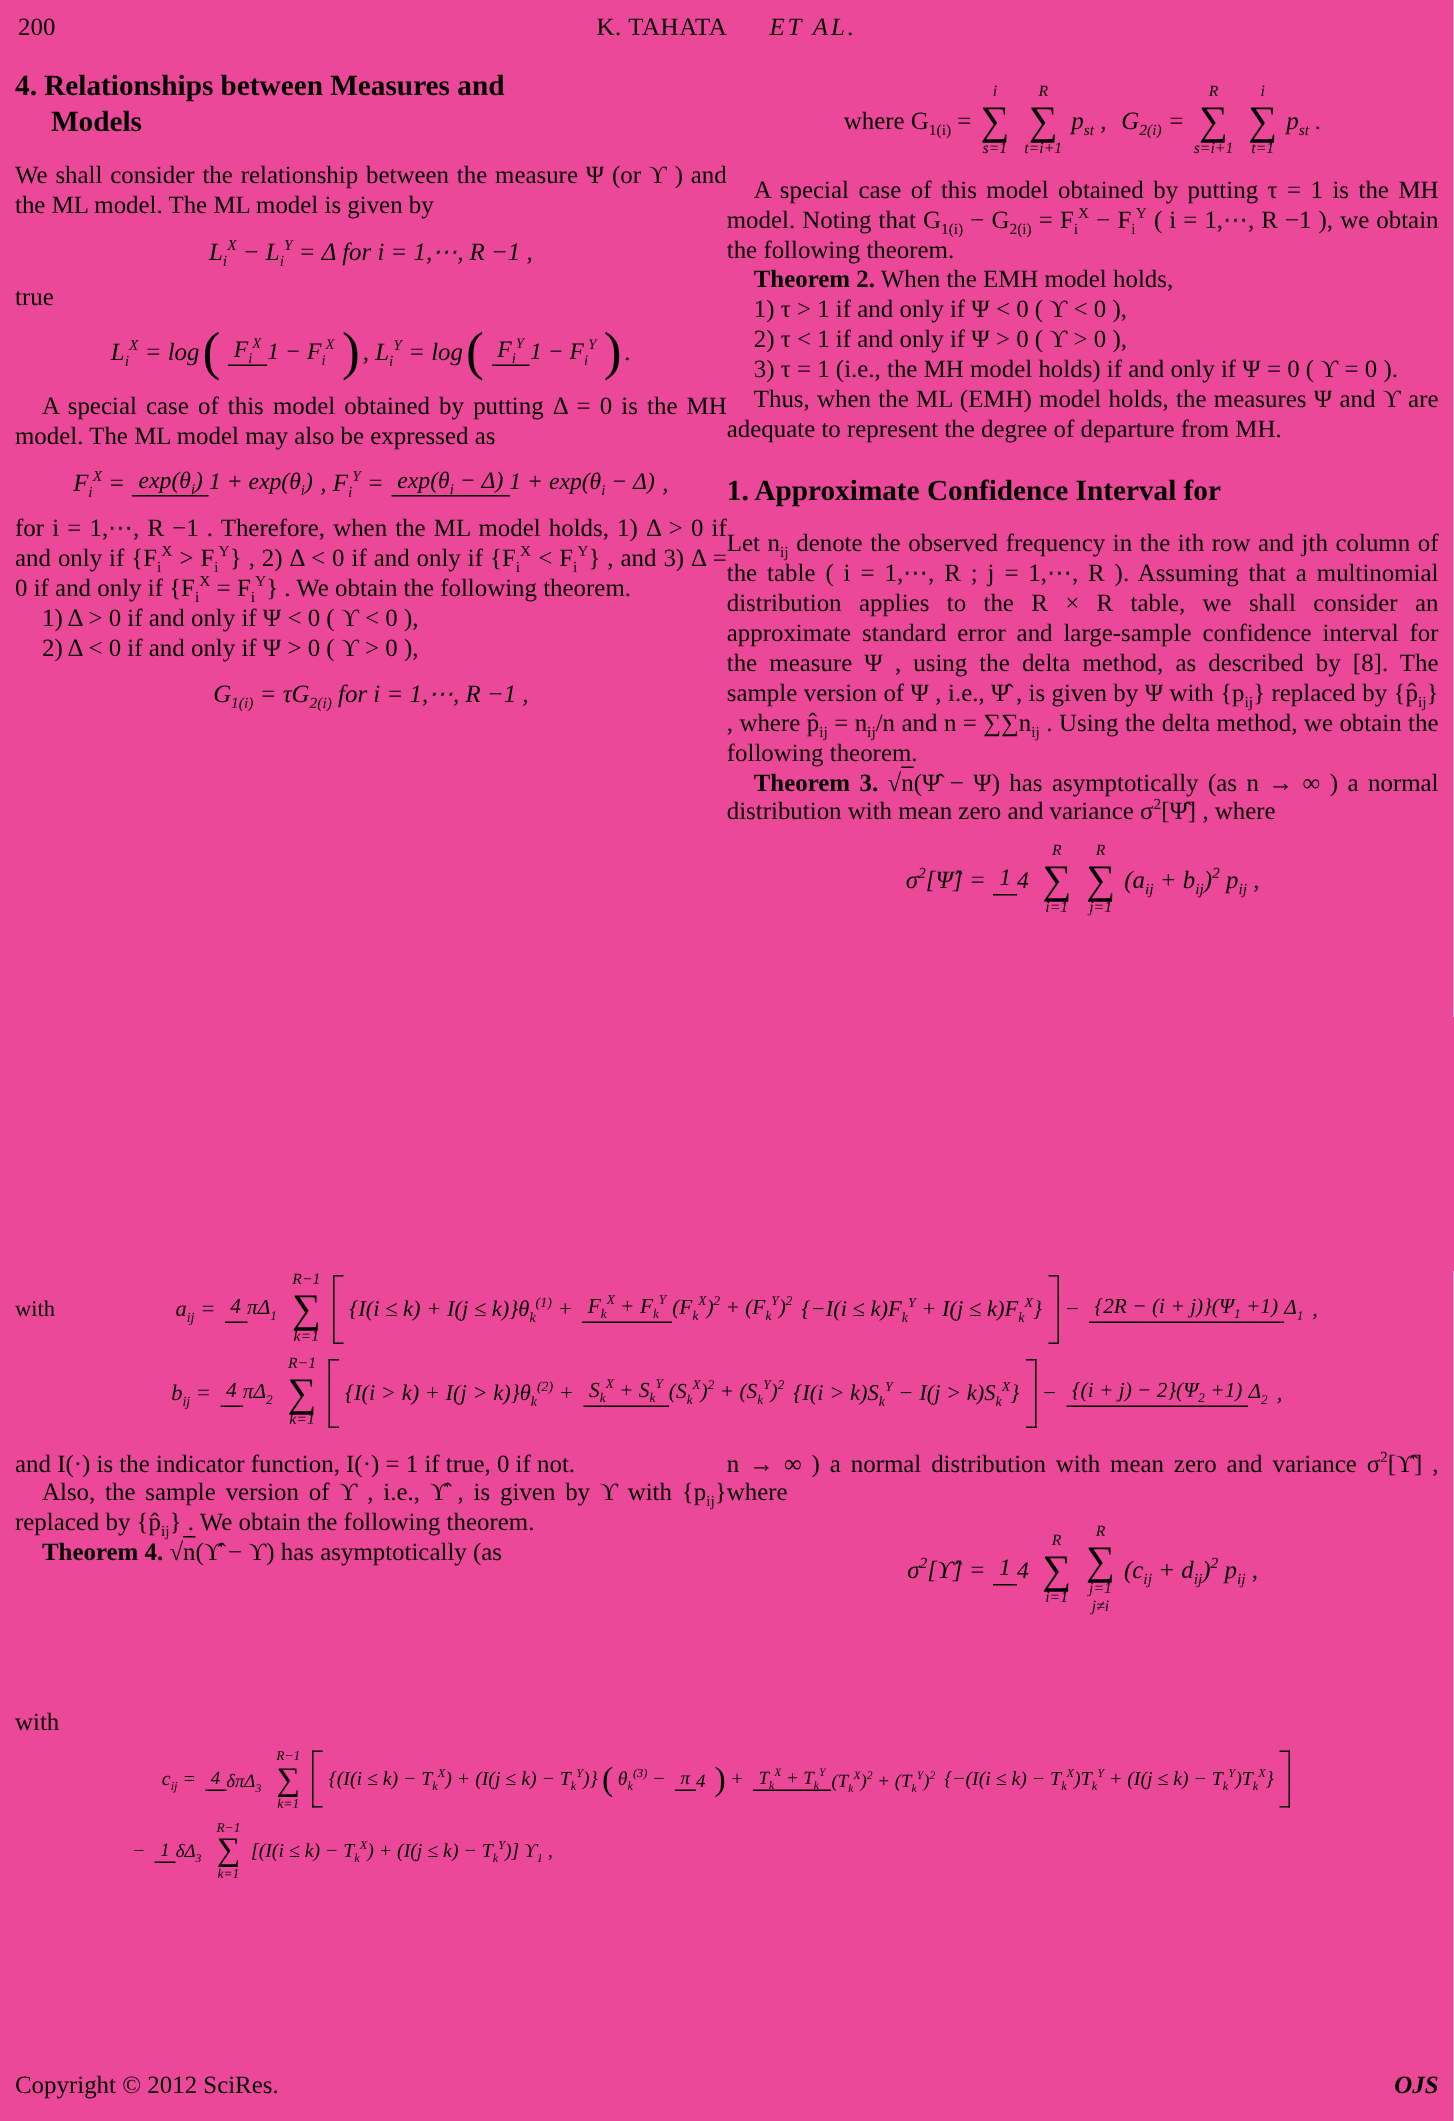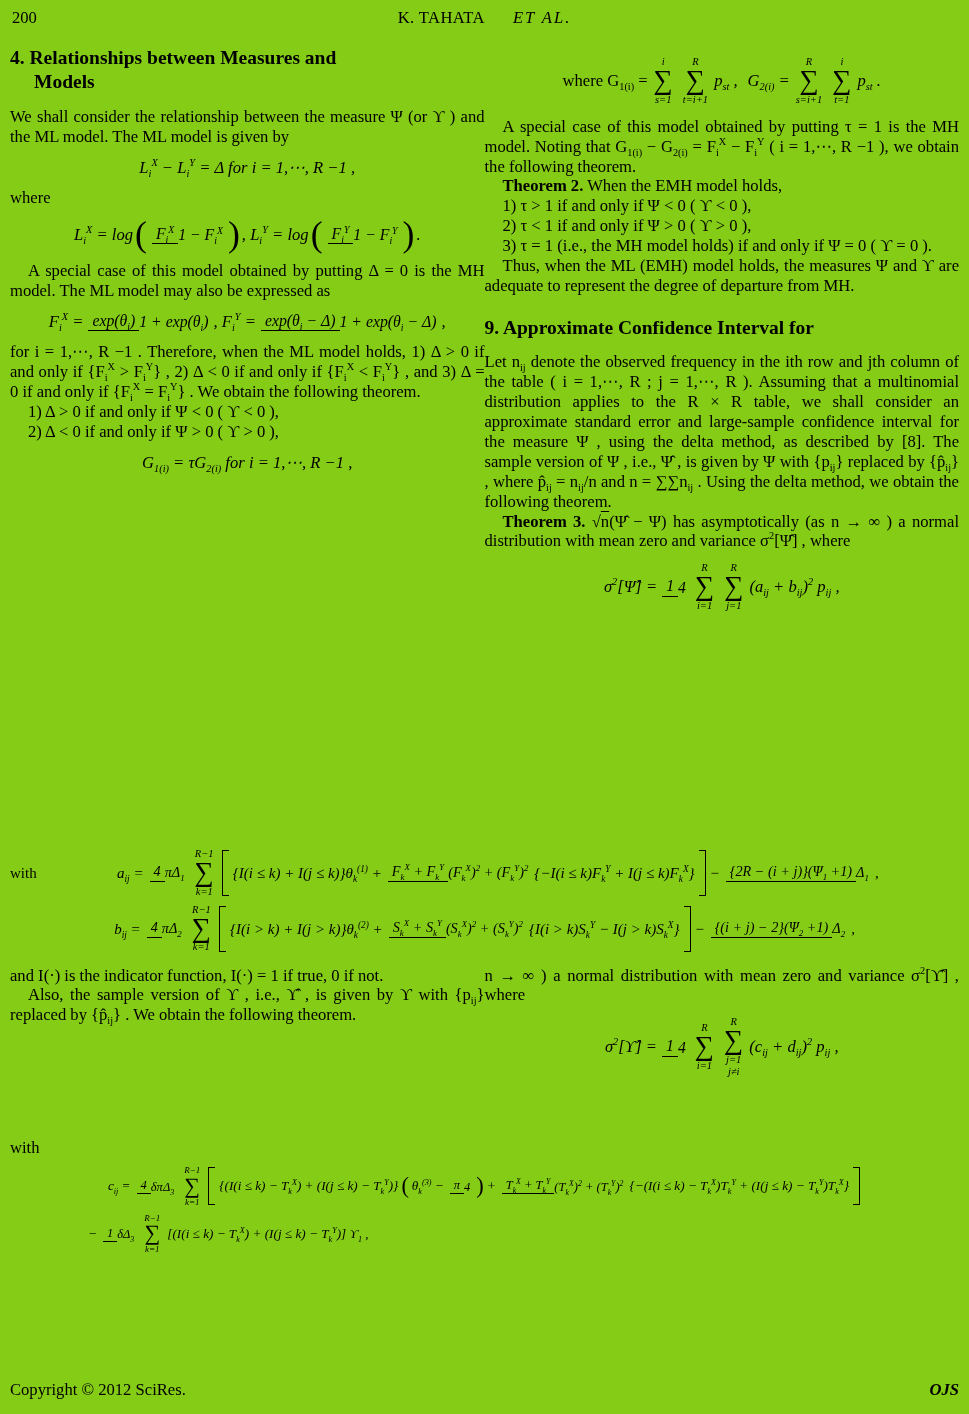--- a/index.html
+++ b/index.html
@@ -1,19 +1,19 @@
 <!DOCTYPE html>
 <html><head>
 <meta charset="utf-8">
 <style>
   html,body{margin:0;padding:0;background:#ffffff;}
   .page{
     width:969px;height:1414px;box-sizing:border-box;
     padding:8px 10px 14px 10px;
-    background:#84cc16;color:#000;
+    background:#ec4899;color:#000;
     font-family:"Liberation Serif","DejaVu Serif",serif;
     font-size:16.6px;line-height:1.2;
     display:flex;flex-direction:column;overflow:hidden;position:relative;
   }
   .pagehead{position:relative;height:34px;flex:none;}
   .pagenum{position:absolute;left:2px;top:0;}
   .runtitle{text-align:center;letter-spacing:.4px;}
   .runtitle .etal{font-style:italic;margin-left:28px;letter-spacing:2px;}
   .cols{display:grid;grid-template-columns:1fr 1fr;align-items:start;}
   .cols.top{min-height:800px;}
@@ -68,21 +68,21 @@
         <span>4. Relationships between Measures and</span>
         <span class="h2line">Models</span>
       </div>
 
       <p class="p">We shall consider the relationship between the measure  Ψ  (or  ϒ ) and the ML model. The ML model is given by</p>
 
       <div class="eq">
         <span>L<sub>i</sub><sup>X</sup> − L<sub>i</sub><sup>Y</sup> = Δ   for   i = 1,⋯, R −1 ,</span>
       </div>
 
-      <p class="p">where</p>
+      <p class="p">true</p>
 
       <div class="eq">
         <span>L<sub>i</sub><sup>X</sup> = log</span>
         <span class="bp">(</span>
         <span class="frac">
             <span class="num">F<sub>i</sub><sup>X</sup></span>
             <span class="den">1 − F<sub>i</sub><sup>X</sup></span>
           </span>
         <span class="bp">)</span>
         <span>,   L<sub>i</sub><sup>Y</sup> = log</span>
@@ -153,21 +153,21 @@
       <p class="p ind">A special case of this model obtained by putting  τ = 1 is the MH model. Noting that  G<sub>1(i)</sub> − G<sub>2(i)</sub> = F<sub>i</sub><sup>X</sup> − F<sub>i</sub><sup>Y</sup> ( i = 1,⋯, R −1 ), we obtain the following theorem.</p>
 
       <p class="p ind"><b>Theorem 2.</b><span> When the EMH model holds,</span></p>
       <p class="p ind">1)  τ &gt; 1  if and only if  Ψ &lt; 0  ( ϒ &lt; 0 ),</p>
       <p class="p ind">2)  τ &lt; 1  if and only if  Ψ &gt; 0  ( ϒ &gt; 0 ),</p>
       <p class="p ind">3)  τ = 1  (i.e., the MH model holds) if and only if Ψ = 0  ( ϒ = 0 ).</p>
 
       <p class="p ind">Thus, when the ML (EMH) model holds, the measures Ψ  and  ϒ  are adequate to represent the degree of departure from MH.</p>
 
       <div class="h mt">
-        <span>9. Approximate Confidence Interval for</span>
+        <span>1. Approximate Confidence Interval for</span>
       </div>
 
       <p class="p">Let  n<sub>ij</sub>  denote the observed frequency in the ith row and jth column of the table ( i = 1,⋯, R ;  j = 1,⋯, R ). Assuming that a multinomial distribution applies to the  R × R  table, we shall consider an approximate standard error and large-sample confidence interval for the measure  Ψ , using the delta method, as described by [8]. The sample version of  Ψ , i.e.,  Ψ̂ , is given by  Ψ  with {p<sub>ij</sub>}  replaced by  {p̂<sub>ij</sub>} , where  p̂<sub>ij</sub> = n<sub>ij</sub>/n  and n = ∑∑n<sub>ij</sub> . Using the delta method, we obtain the following theorem.</p>
 
       <p class="p ind"><b>Theorem 3.</b><span>  √<span class="ov">n</span>(Ψ̂ − Ψ)  has asymptotically (as n → ∞ ) a normal distribution with mean zero and variance  σ<sup>2</sup>[Ψ̂] , where</span></p>
 
       <div class="eq">
         <span>σ<sup>2</sup>[Ψ̂] =</span>
         <span class="frac">
             <span class="num">1</span>
@@ -246,20 +246,21 @@
           </span>
         <span>,</span>
       </span>
     </div>
   </div>
 
   <div class="cols bottom">
     <div>
       <p class="p">and  I(·)  is the indicator function,  I(·) = 1  if true, 0 if not.</p>
       <p class="p ind">Also, the sample version of  ϒ , i.e.,  ϒ̂ , is given by ϒ  with  {p<sub>ij</sub>}  replaced by  {p̂<sub>ij</sub>} . We obtain the following theorem.</p>
+      <p class="p ind"><b>Theorem 4.</b><span>  √<span class="ov">n</span>(ϒ̂ − ϒ)  has asymptotically (as</span></p>
     </div>
     <div>
       <p class="p">n → ∞ ) a normal distribution with mean zero and variance  σ<sup>2</sup>[ϒ̂] , where</p>
       <div class="eq">
         <span>σ<sup>2</sup>[ϒ̂] =</span>
         <span class="frac">
             <span class="num">1</span>
             <span class="den">4</span>
           </span>
         <span class="sum">

